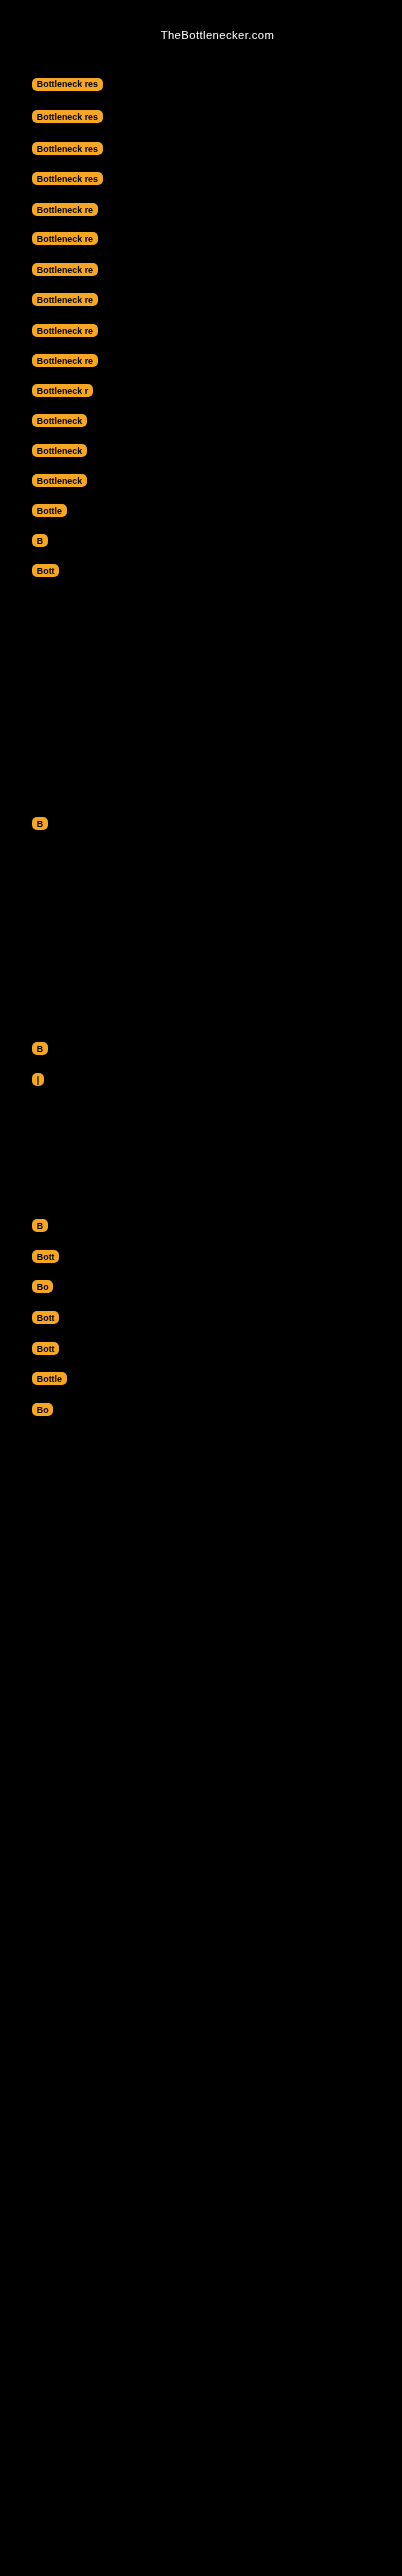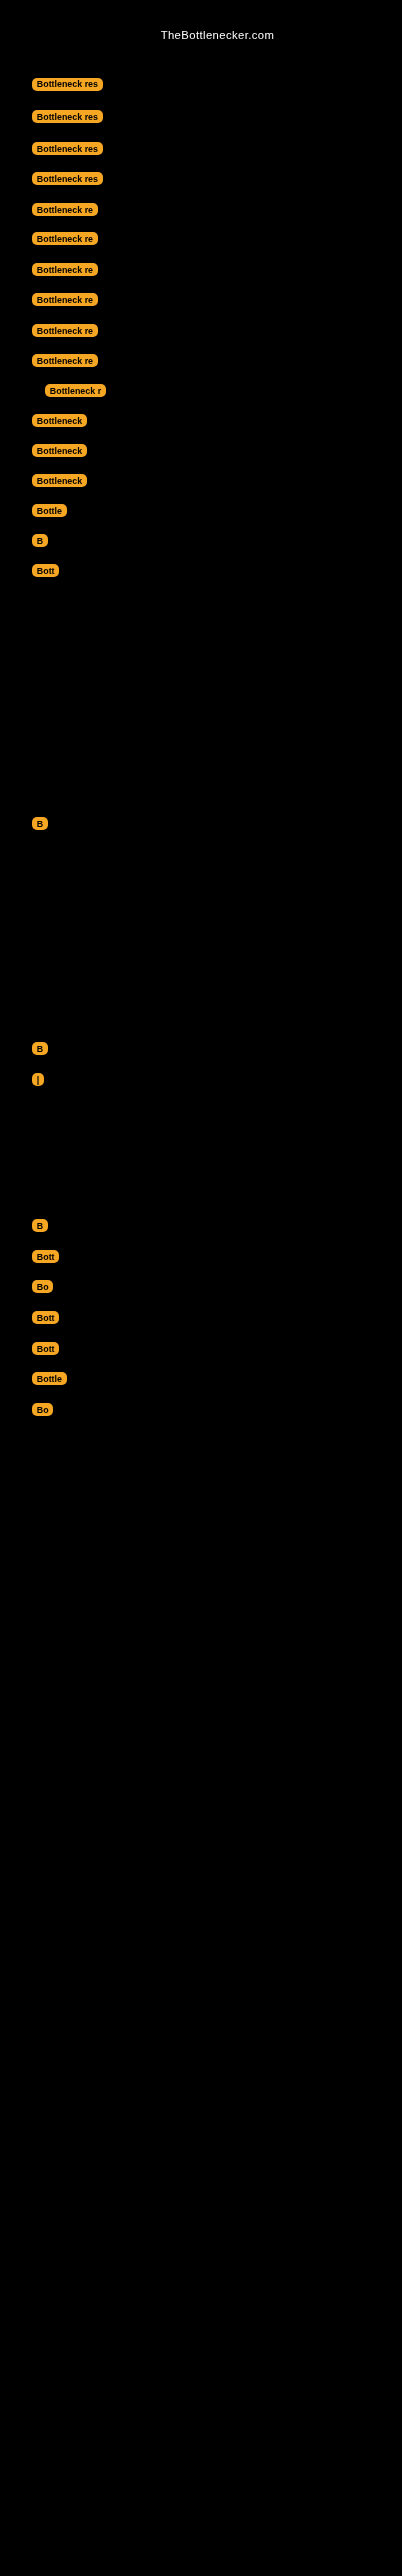--- a/index.html
+++ b/index.html
@@ -39,21 +39,21 @@
 <div class="badge" style="top: 17.7px; left: 0px;">Bottleneck res</div>
     <div class="badge" style="top: 50px; left: 0px;">Bottleneck res</div>
     <div class="badge" style="top: 82px; left: 0px;">Bottleneck res</div>
     <div class="badge" style="top: 112px; left: 0px;">Bottleneck res</div>
     <div class="badge" style="top: 143px; left: 0px;">Bottleneck re</div>
     <div class="badge" style="top: 172px; left: 0px;">Bottleneck re</div>
     <div class="badge" style="top: 203px; left: 0px;">Bottleneck re</div>
     <div class="badge" style="top: 233px; left: 0px;">Bottleneck re</div>
     <div class="badge" style="top: 264px; left: 0px;">Bottleneck re</div>
     <div class="badge" style="top: 294px; left: 0px;">Bottleneck re</div>
-    <div class="badge" style="top: 324px; left: 13px;">Bottleneck r</div>
+    <div class="badge" style="top: 324px; left: 0px;">Bottleneck r</div>
     <div class="badge" style="top: 354px; left: 0px;">Bottleneck</div>
     <div class="badge" style="top: 384px; left: 0px;">Bottleneck</div>
     <div class="badge" style="top: 414px; left: 0px;">Bottleneck</div>
     <div class="badge" style="top: 444px; left: 0px;">Bottle</div>
     <div class="badge" style="top: 474px; left: 0px;">B</div>
     <div class="badge" style="top: 504px; left: 0px;">Bott</div>
     <div class="badge" style="top: 757px; left: 0px;">B</div>
     <div class="badge" style="top: 982px; left: 0px;">B</div>
     <div class="badge" style="top: 1013px; left: 0px;">|</div>
     <div class="badge" style="top: 1159px; left: 0px;">B</div>

